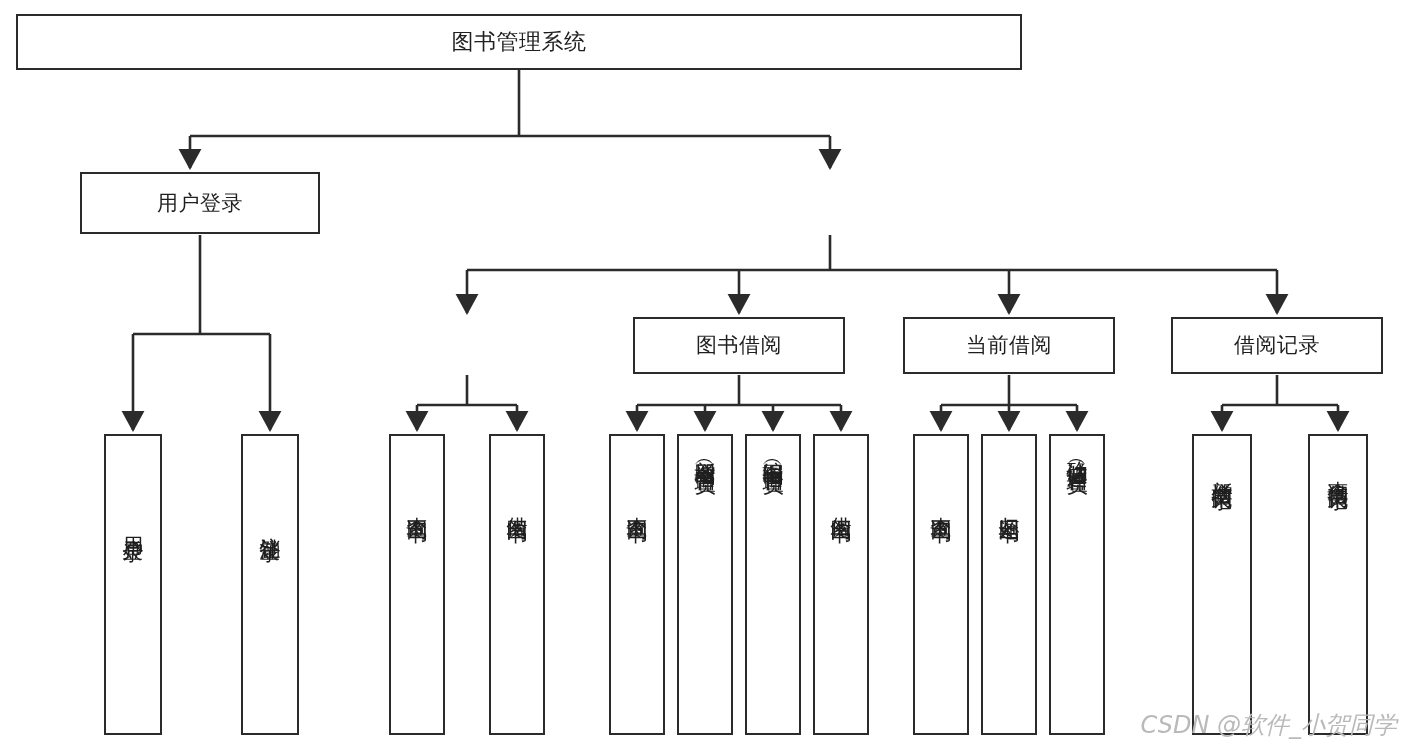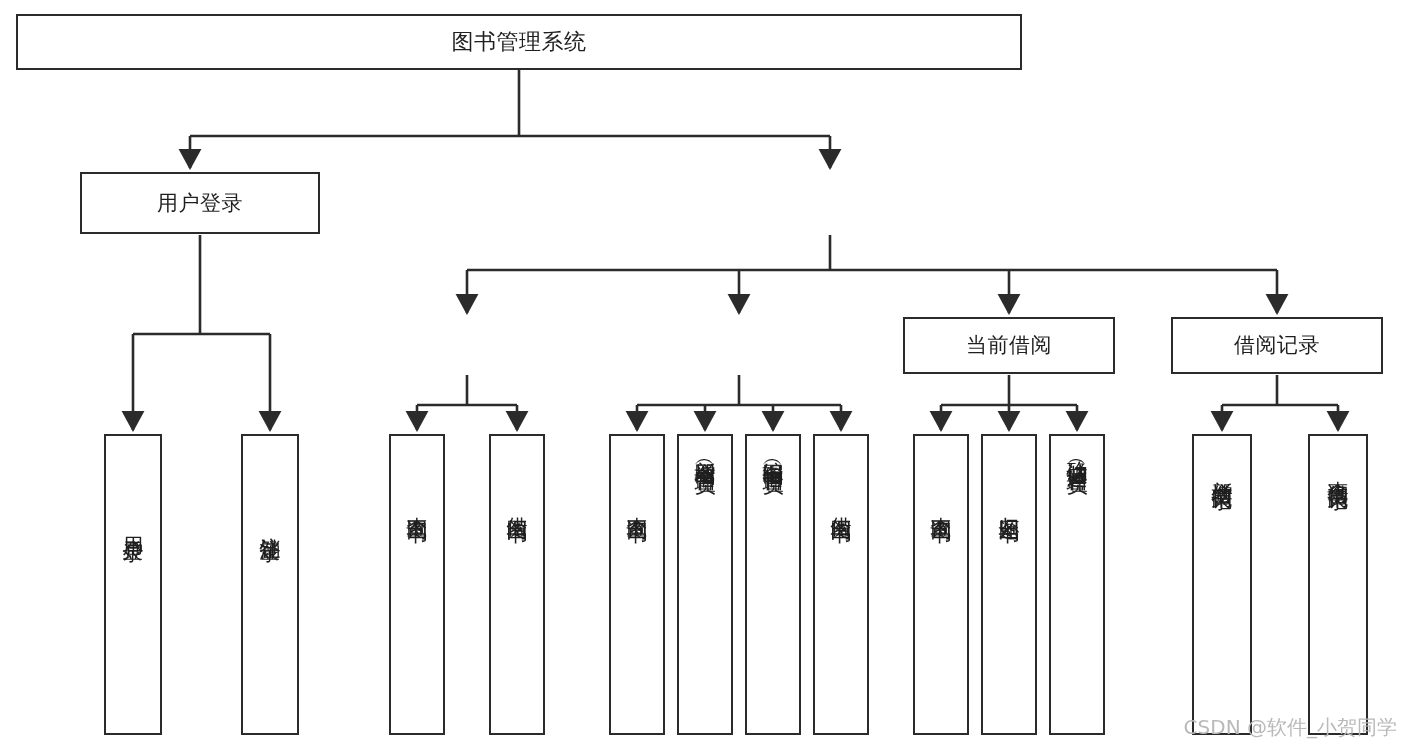--- a/index.html
+++ b/index.html
@@ -74,25 +74,26 @@
   .node.vert.mid2 .label {
     padding-top: 58px;
   }
   .node.vert.mid3 .label {
     padding-top: 22px;
   }
   .watermark {
     position: absolute;
     right: 8px;
     bottom: 6px;
-    font-size: 20px;
+    font-size: 24px;
     color: #b9b9b9;
     z-index: 3;
     white-space: nowrap;
     font-family: "DejaVu Sans", "Liberation Sans", sans-serif;
+    font-style: italic;
   }
 </style>
 </head>
 <body>
 
 <div id="canvas">
 
   <svg id="edges" viewBox="0 0 1405 747" width="1405" height="747">
     <defs>
       <marker id="arrow" viewBox="0 0 12 12" refX="10" refY="6" markerWidth="9" markerHeight="9" orient="auto-start-reverse">
@@ -146,20 +147,23 @@
   <div class="node root horiz" style="left:16px; top:14px; width:1006px; height:56px;">
     <span class="label">图书管理系统</span>
   </div>
 
   <div class="node horiz" style="left:80px; top:172px; width:240px; height:62px;">
     <span class="label">用户登录</span>
   </div>
 
 
 
+  <div class="node horiz" style="left:633px; top:317px; width:212px; height:57px;">
+    <span class="label">图书借阅</span>
+  </div>
 
   <div class="node horiz" style="left:903px; top:317px; width:212px; height:57px;">
     <span class="label">当前借阅</span>
   </div>
 
   <div class="node horiz" style="left:1171px; top:317px; width:212px; height:57px;">
     <span class="label">借阅记录</span>
   </div>
 
   <div class="node vert mid" style="left:104px; top:434px; width:58px; height:301px;">

